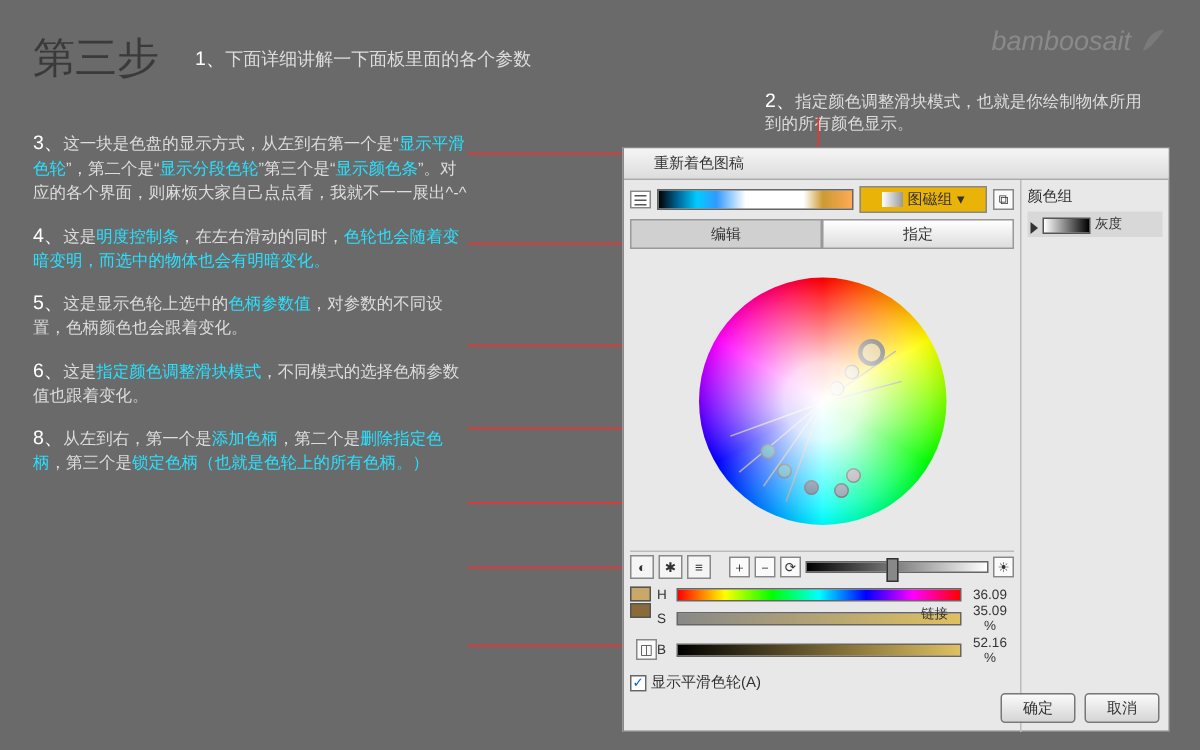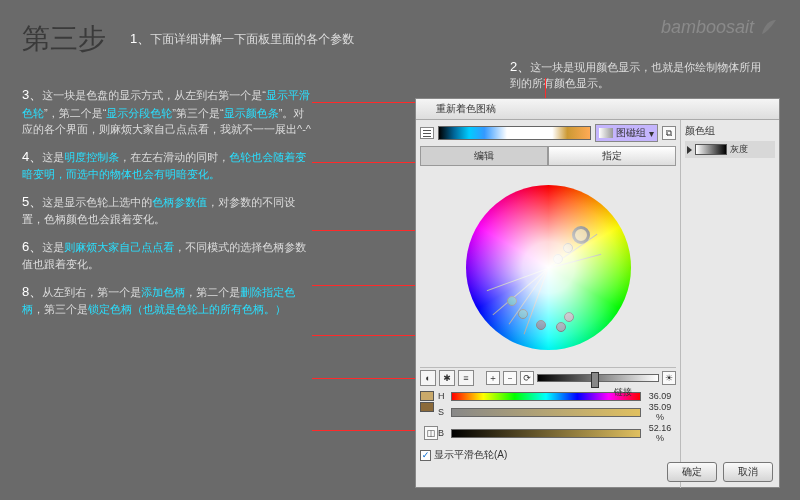--- a/index.html
+++ b/index.html
@@ -16,21 +16,21 @@
 .top-note{position:absolute;left:510px;top:58px;font-size:11px;color:#ddd;width:260px;line-height:1.4}
 .panel{position:absolute;right:20px;top:98px;width:365px;height:390px;background:#e8e8e8;border:1px solid #888;font-size:10px;color:#333}
 .p-title{background:linear-gradient(#f5f5f5,#ddd);border-bottom:1px solid #aaa;padding:3px 20px;font-size:10px}
 .p-body{display:flex;height:calc(100% - 20px)}
 .p-left{width:265px;padding:4px;border-right:1px solid #bbb;position:relative}
 .p-right{flex:1;padding:4px}
 .grad-row{display:flex;align-items:center;gap:4px;margin-bottom:4px}
 .menu-ic{width:14px;height:12px;border:1px solid #888;background:#fff;position:relative}
 .menu-ic::before{content:"";position:absolute;left:2px;top:2px;right:2px;height:1px;background:#555;box-shadow:0 3px #555,0 6px #555}
 .gradient-bar{flex:1;height:14px;border:1px solid #666;background:linear-gradient(90deg,#000,#069,#0cf 20%,#39f 30%,#fff 45%,#fff 75%,#c93 85%,#fa5)}
-.preset-sel{display:flex;align-items:center;border:1px solid #888;background:#c4b5fd;padding:1px 3px;gap:3px}
+.preset-sel{display:flex;align-items:center;border:1px solid #888;background:#eab308;padding:1px 14px;gap:3px}
 .preset-sw{width:14px;height:10px;background:linear-gradient(90deg,#fff,#999)}
 .tabs{display:flex;margin:2px 0 4px}
 .tab{flex:1;text-align:center;padding:2px;border:1px solid #999;background:linear-gradient(#fff,#ddd);font-size:10px}
 .tab.active{background:#d0d0d0}
 .wheel-area{position:relative;height:195px;display:flex;justify-content:center;align-items:center}
 .wheel{width:165px;height:165px;border-radius:50%;background:conic-gradient(red,#ff0,#0f0,#0ff,#00f,#f0f,red);position:relative}
 .wheel::after{content:"";position:absolute;inset:0;border-radius:50%;background:radial-gradient(circle,#fff 0%,rgba(255,255,255,.85) 22%,transparent 70%)}
 .wheel-shade{position:absolute;inset:0;border-radius:50%;background:radial-gradient(circle at 50% 50%,transparent 60%,rgba(0,0,0,.15))}
 .cline{position:absolute;background:#999;height:1px;transform-origin:left center}
 .dot{position:absolute;width:10px;height:10px;border:1px solid #555;border-radius:50%;transform:translate(-50%,-50%)}
@@ -49,53 +49,53 @@
 .sl-bar{flex:1;height:9px;border:1px solid #666}
 .sl-val{width:32px;text-align:center}
 .sl-h{background:linear-gradient(90deg,red,#ff0,#0f0,#0ff,#00f,#f0f,red)}
 .sl-s{background:linear-gradient(90deg,#888,#e0c060)}
 .sl-b{background:linear-gradient(90deg,#000,#e0c060)}
 .chk-row{margin-top:4px;font-size:10px;display:flex;align-items:center;gap:3px}
 .chk{width:11px;height:11px;border:1px solid #666;background:#fff;font-size:9px;text-align:center;line-height:9px;color:#06c}
 .btns{position:absolute;right:6px;bottom:5px;display:flex;gap:6px}
 .btn{padding:2px 14px;border:1px solid #777;background:linear-gradient(#fafafa,#d5d5d5);border-radius:3px;font-size:10px}
 .grp-title{font-size:10px;margin-bottom:3px}
-.grp-item{display:flex;align-items:center;gap:3px;background:#d8d8d8;padding:2px;font-size:9px}
+.grp-item{display:flex;align-items:flex-end;gap:3px;background:#d8d8d8;padding:2px;font-size:9px}
 .tri{width:0;height:0;border-left:5px solid #333;border-top:4px solid transparent;border-bottom:4px solid transparent}
 .grp-sw{width:32px;height:11px;background:linear-gradient(90deg,#fff,#000);border:1px solid #555}
 .leader{position:absolute;background:#ff2a2a;pointer-events:none}
 .leader.h{height:1px}
 .leader.v{width:1px}
-.link-txt{font-size:9px;color:#333;position:absolute;right:48px;bottom:89px}
+.link-txt{font-size:9px;color:#333;position:absolute;right:48px;bottom:72px}
 .cube-ic{width:14px;height:14px;border:1px solid #888;background:#fafafa;position:absolute;left:8px;bottom:48px;font-size:9px;text-align:center;line-height:12px}
 </style>
 </head>
 <body>
 
 <div class="title">第三步</div>
 <div class="watermark">
   <span>bamboosait</span>
   <svg width="22" height="22" viewBox="0 0 22 22">
       <path d="M4 18 Q8 4 18 4 Q14 10 10 14 Q7 17 4 18" fill="#8a8a8a"></path>
     </svg>
 </div>
 
 <div class="intro">
   <span class="num">1、</span><span>下面详细讲解一下面板里面的各个参数</span>
 </div>
 
 <div class="top-note">
-  <span class="num">2、</span><span>这一块是现用颜色显示，也就是你绘制物体所用到的所有颜色显示。</span>
+  <span class="num">2、</span><span>指定颜色调整滑块模式，也就是你绘制物体所用到的所有颜色显示。</span>
 </div>
 
 <div class="notes" id="notes-container">
     <div class="note"><span class="num">3、</span>这一块是色盘的显示方式，从左到右第一个是“<span class="hl-b">显示平滑色轮</span>”，第二个是“<span class="hl-b">显示分段色轮</span>”第三个是“<span class="hl-b">显示颜色条</span>”。对应的各个界面，则麻烦大家自己点点看，我就不一一展出^-^</div>
     <div class="note"><span class="num">4、</span>这是<span class="hl-b">明度控制条</span>，在左右滑动的同时，<span class="hl-b">色轮也会随着变暗变明，而选中的物体也会有明暗变化。</span></div>
     <div class="note"><span class="num">5、</span>这是显示色轮上选中的<span class="hl-b">色柄参数值</span>，对参数的不同设置，色柄颜色也会跟着变化。</div>
-    <div class="note"><span class="num">6、</span>这是<span class="hl-b">则麻烦大家自己点点看</span>，不同模式的选择色柄参数值也跟着变化。</div>
+    <div class="note"><span class="num">6、</span>这是<span class="hl-b">指定颜色调整滑块模式</span>，不同模式的选择色柄参数值也跟着变化。</div>
     <div class="note"><span class="num">8、</span>从左到右，第一个是<span class="hl-b">添加色柄</span>，第二个是<span class="hl-b">删除指定色柄</span>，第三个是<span class="hl-b">锁定色柄（也就是色轮上的所有色柄。）</span></div>
   </div>
 
 <div class="leader h" style="left:312px;top:102px;width:200px"></div>
 <div class="leader v" style="left:545px;top:78px;height:50px"></div>
 <div class="leader h" style="left:312px;top:162px;width:130px"></div>
 <div class="leader h" style="left:312px;top:230px;width:135px"></div>
 <div class="leader h" style="left:312px;top:285px;width:135px"></div>
 <div class="leader h" style="left:312px;top:335px;width:140px"></div>
 <div class="leader h" style="left:312px;top:378px;width:140px"></div>

